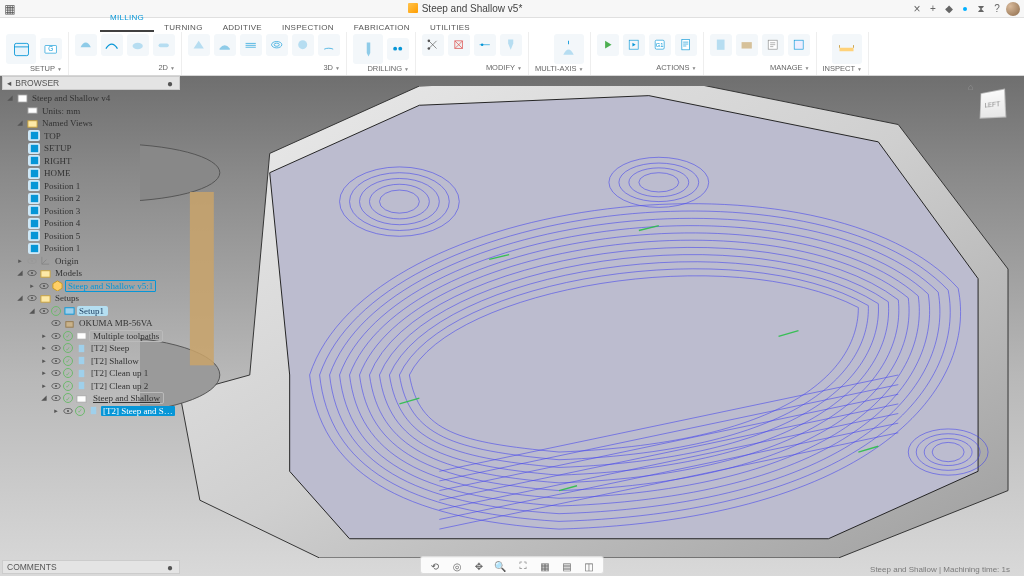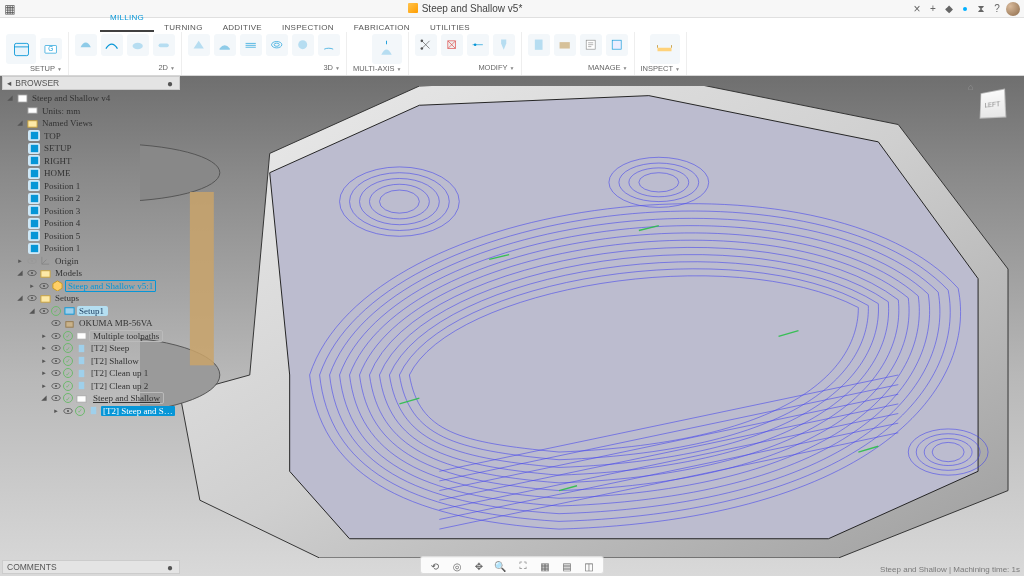--- a/index.html
+++ b/index.html
@@ -67,21 +67,21 @@
   .folder-box .txt { border:1px solid #bbb; border-radius:2px; padding:0 3px; }
   .check-circle { width:10px; height:10px; border:1px solid #6db96d; border-radius:50%; display:inline-flex; align-items:center; justify-content:center; font-size:6px; color:#6db96d; }
 
   
   .comments { position: absolute; left: 2px; bottom: 2px; width: 178px; height: 14px; background: #e4e4e4; border: 1px solid #ccc; display: flex; align-items: center; padding-left: 4px; font-size: 8.5px; color: #555; }
   .comments .bullet { margin-left: auto; margin-right: 6px; font-size: 10px; color: #555; }
 
   
   .vtoolbar { position: absolute; bottom: 2px; left: 50%; transform: translateX(-50%); height: 18px; display: flex; gap: 6px; background: rgba(255,255,255,0.9); padding: 2px 6px; border-radius: 3px; border:1px solid #ddd; }
   .vtoolbar .vbtn { width: 16px; height: 14px; display: flex; align-items: center; justify-content: center; font-size: 10px; color: #666; cursor: pointer; }
-  .statusbar { position:absolute; right:4px; bottom:2px; font-size:8px; color:#7a7a7a; }
+  .statusbar { position:absolute; right:14px; bottom:2px; font-size:8px; color:#7a7a7a; }
 </style>
 </head>
 <body>
 
 <div class="app">
 
   <div class="titlebar">
     <div class="lmenu">▦</div>
     <div class="spacer"></div>
     <div class="title">
@@ -185,28 +185,34 @@
         <div class="ico">
             <svg viewBox="0 0 24 24">
               <path d="M5 19c4-2 10-2 14 0" stroke="#0696d7" fill="none"></path>
             </svg>
           </div>
       </div>
       <div class="lbl">3D</div>
     </div>
     <div class="panel">
       <div class="icons">
-          <div class="ico big">
-            <svg viewBox="0 0 24 24">
-              <path d="M6 18 Q12 6 18 18" fill="#b6ddf1"></path>
-              <path d="M12 6 L12 2" stroke="#0696d7"></path>
-            </svg>
-          </div>
-        </div>
-      <div class="lbl">MULTI-AXIS</div>
+        <div class="ico big">
+            <svg viewBox="0 0 24 24">
+              <rect x="10" y="4" width="4" height="12" fill="#8ecbe8"></rect>
+              <path d="M10 16 L12 20 L14 16 Z" fill="#8ecbe8"></path>
+            </svg>
+          </div>
+        <div class="ico">
+            <svg viewBox="0 0 24 24">
+              <circle cx="8" cy="12" r="3" fill="#0696d7"></circle>
+              <circle cx="16" cy="12" r="3" fill="#0696d7"></circle>
+            </svg>
+          </div>
+      </div>
+      <div class="lbl">DRILLING</div>
     </div>
     <div class="panel">
       <div class="icons">
         <div class="ico">
             <svg viewBox="0 0 24 24">
               <path d="M6 6 L18 18 M18 6 L6 18" stroke="#555"></path>
               <circle cx="6" cy="6" r="2" fill="#555"></circle>
               <circle cx="6" cy="18" r="2" fill="#555"></circle>
             </svg>
           </div>
@@ -222,20 +228,59 @@
               <circle cx="8" cy="12" r="2" fill="#0696d7"></circle>
             </svg>
           </div>
         <div class="ico">
             <svg viewBox="0 0 24 24">
               <path d="M8 4h8v6l-4 10-4-10z" fill="#b6ddf1"></path>
             </svg>
           </div>
       </div>
       <div class="lbl">MODIFY</div>
+    </div>
+    <div class="panel">
+      <div class="icons">
+          <div class="ico big">
+            <svg viewBox="0 0 24 24">
+              <path d="M6 18 Q12 6 18 18" fill="#b6ddf1"></path>
+              <path d="M12 6 L12 2" stroke="#0696d7"></path>
+            </svg>
+          </div>
+        </div>
+      <div class="lbl">MULTI-AXIS</div>
+    </div>
+    <div class="panel">
+      <div class="icons">
+        <div class="ico">
+            <svg viewBox="0 0 24 24">
+              <path d="M8 6v12l10-6z" fill="#4caf50"></path>
+            </svg>
+          </div>
+        <div class="ico">
+            <svg viewBox="0 0 24 24">
+              <rect x="5" y="5" width="14" height="14" fill="none" stroke="#0696d7"></rect>
+              <path d="M10 9v6l5-3z" fill="#0696d7"></path>
+            </svg>
+          </div>
+        <div class="ico">
+            <svg viewBox="0 0 24 24">
+              <rect x="5" y="5" width="14" height="14" rx="2" fill="#fff" stroke="#0696d7"></rect>
+              <text x="12" y="16" font-size="9" text-anchor="middle" fill="#0696d7">G1</text>
+            </svg>
+          </div>
+        <div class="ico">
+            <svg viewBox="0 0 24 24">
+              <rect x="6" y="4" width="12" height="16" fill="#fff" stroke="#0696d7"></rect>
+              <path d="M8 8h8M8 11h8M8 14h5" stroke="#0696d7"></path>
+            </svg>
+          </div>
+      </div>
+      <div class="lbl">ACTIONS</div>
     </div>
     <div class="panel">
       <div class="icons">
         <div class="ico">
             <svg viewBox="0 0 24 24">
               <rect x="6" y="4" width="12" height="16" fill="#b6ddf1"></rect>
             </svg>
           </div>
         <div class="ico">
             <svg viewBox="0 0 24 24">

